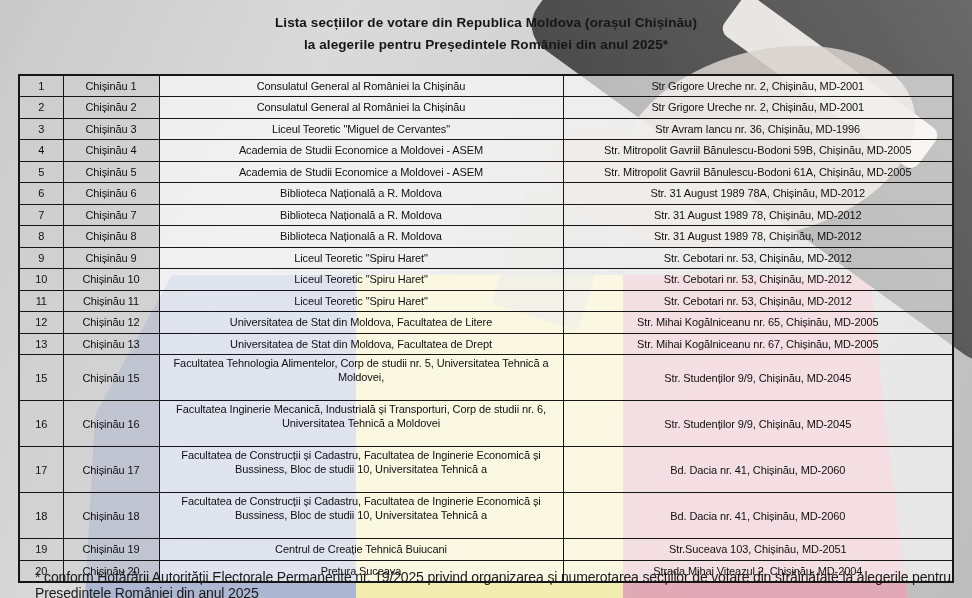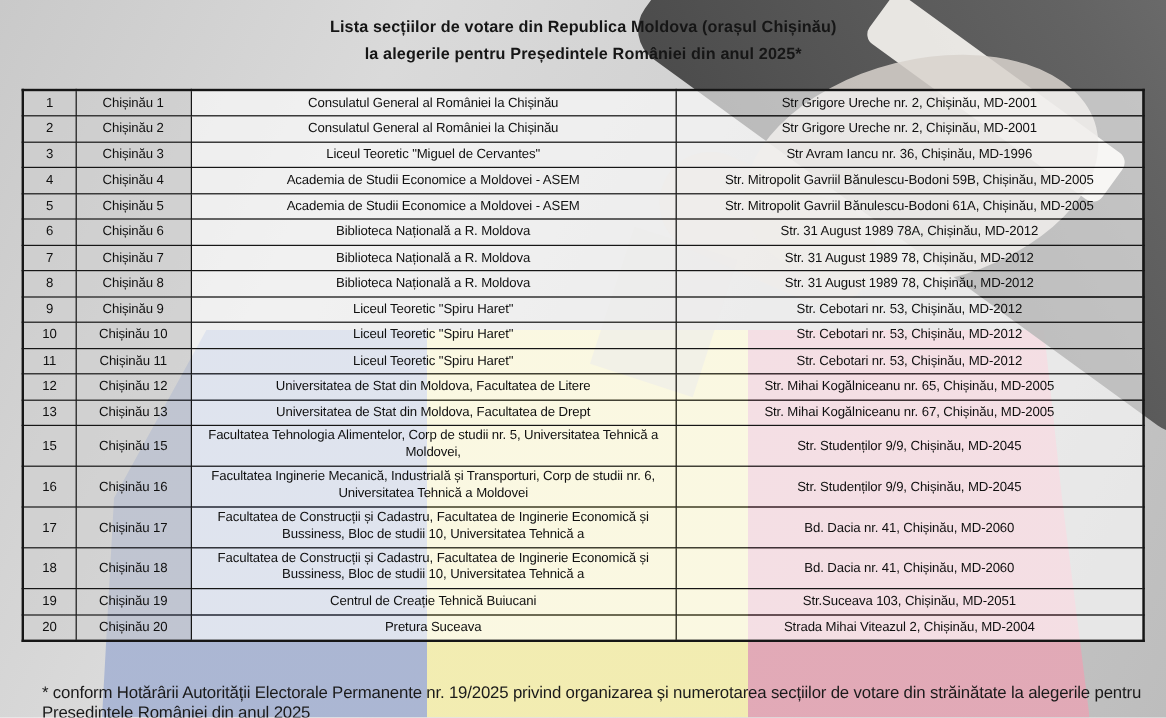--- a/index.html
+++ b/index.html
@@ -51,21 +51,21 @@
   }
   table.list td {
     border:1px solid #161616; vertical-align:middle;
     padding:0 4px; overflow:hidden; letter-spacing:-0.1px;
   }
   tr.row      { height:21.5px; }
   tr.row.tall { height:18px; }
   td.c-nr, td.c-sec { text-align:center; background:rgba(206,206,206,0.58); }
   td.c-inst, td.c-addr { text-align:center; background:rgba(255,255,255,0.62); }
   tr.row td.c-inst, tr.row td.c-addr { white-space:nowrap; }
-  tr.row.tall td.c-inst { white-space:normal; line-height:13.5px; padding-top:2px; padding-bottom:4px; }
+  tr.row.tall td.c-inst { white-space:normal; line-height:13.5px; padding-top:2px; padding-bottom:16px; }
   
   .footnote {
     position:absolute; left:35px; top:569px; width:920px;
     font-size:14px; color:#1a1a1a; letter-spacing:-0.15px;
   }
 </style>
 </head>
 <body>
 
 <div class="bg">

